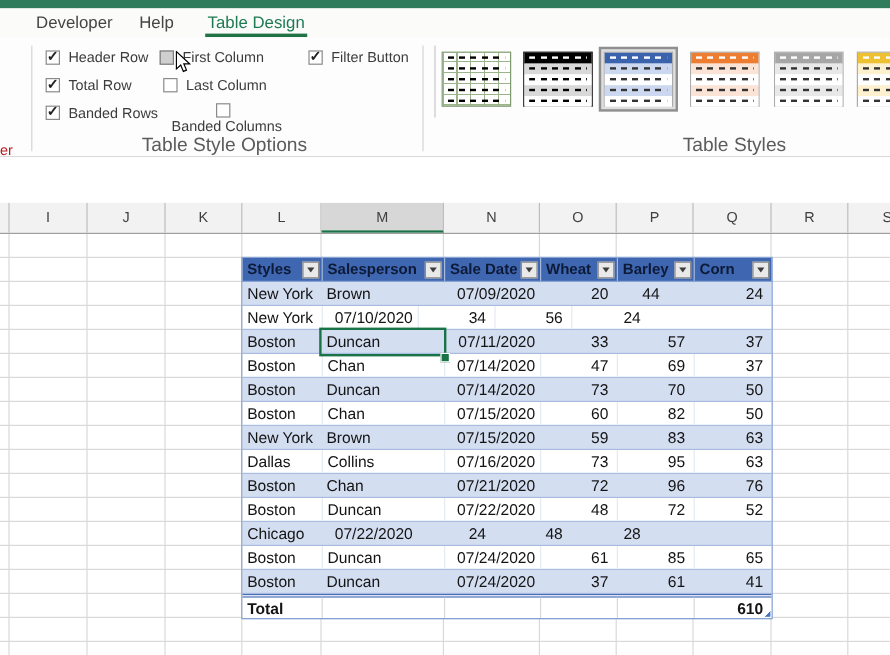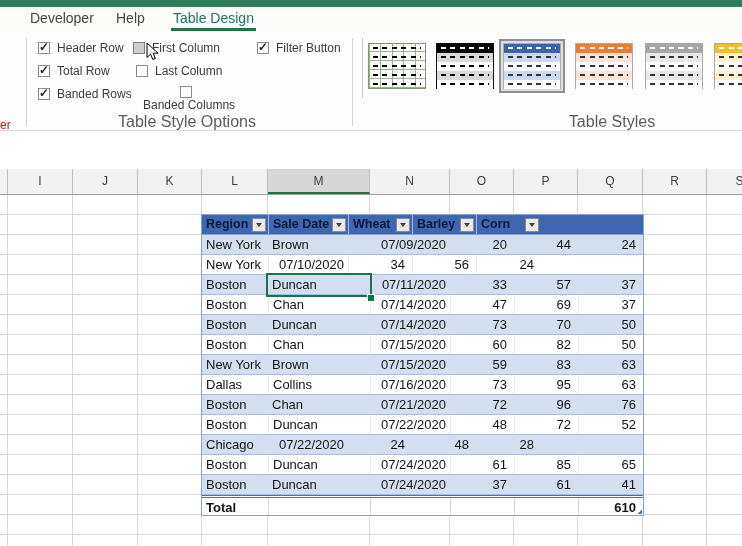--- a/index.html
+++ b/index.html
@@ -219,32 +219,33 @@
         <div class="gl-h" style="top: 219px;"></div>
         <div class="gl-h" style="top: 239px;"></div>
         <div class="gl-h" style="top: 259px;"></div>
         <div class="gl-h" style="top: 279px;"></div>
         <div class="gl-h" style="top: 299px;"></div>
         <div class="gl-h" style="top: 319px;"></div>
         <div class="gl-h" style="top: 339px;"></div>
       </div>
     <div id="xtable">
         <div class="trow thead">
-          <div class="hcell" style="width: 66px;"><span>Region</span><div class="fbtn"></div></div>
+          <div class="hcell" style="width: 66px;"><span>Styles</span><div class="fbtn"></div></div>
+          <div class="hcell" style="width: 102px;"><span>Salesperson</span><div class="fbtn"></div></div>
           <div class="hcell" style="width: 80px;"><span>Sale Date</span><div class="fbtn"></div></div>
           <div class="hcell" style="width: 64px;"><span>Wheat</span><div class="fbtn"></div></div>
           <div class="hcell" style="width: 64px;"><span>Barley</span><div class="fbtn"></div></div>
           <div class="hcell" style="width: 65px;"><span>Corn</span><div class="fbtn"></div></div>
         </div>
         <div class="trow banded">
           <div class="tcell al" style="width: 66px;">New York</div>
           <div class="tcell al" style="width: 102px;">Brown</div>
           <div class="tcell ad" style="width: 80px;">07/09/2020</div>
           <div class="tcell ar" style="width: 64px;">20</div>
-          <div class="tcell ar" style="width: 64px;">44</div>
+          <div class="tcell ar" style="width: 64px; text-align: center;">44</div>
           <div class="tcell ar" style="width: 65px;">24</div>
         </div>
         <div class="trow white">
           <div class="tcell al" style="width: 66px;">New York</div>
           <div class="tcell ad" style="width: 80px;">07/10/2020</div>
           <div class="tcell ar" style="width: 64px;">34</div>
           <div class="tcell ar" style="width: 64px;">56</div>
           <div class="tcell ar" style="width: 65px;">24</div>
         </div>
         <div class="trow banded">

